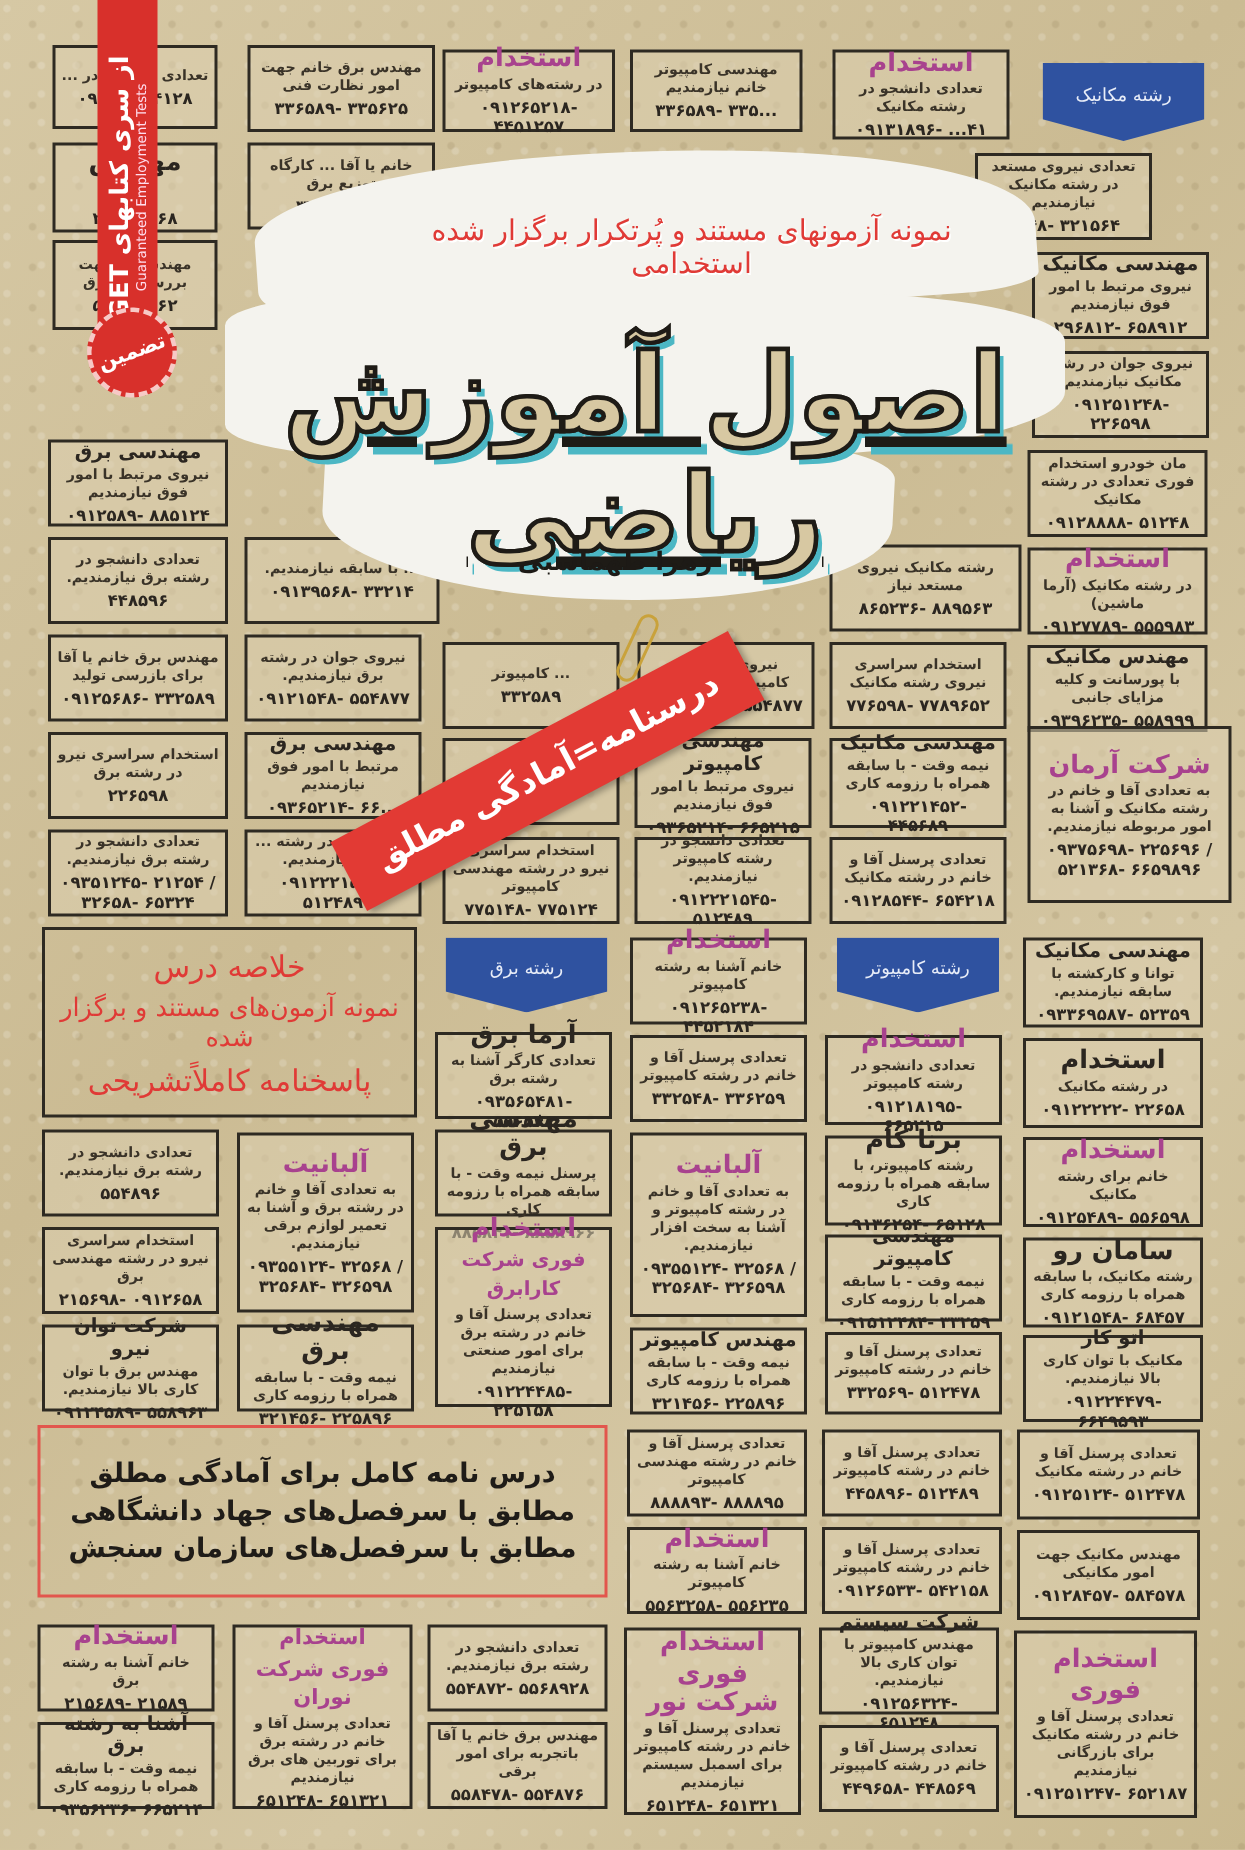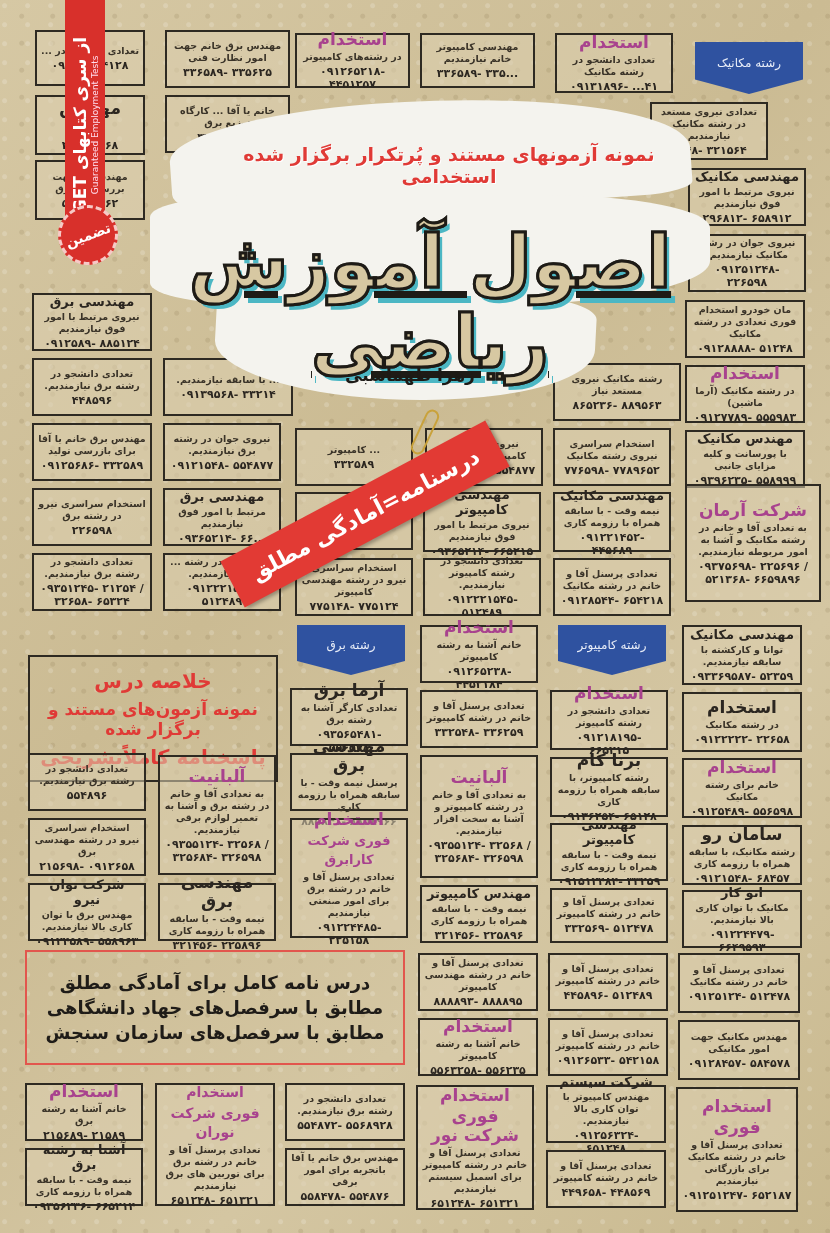--- a/index.html
+++ b/index.html
@@ -39,22 +39,22 @@
   position:absolute;background:#f4f3ee;
 }
 .title-main{
   position:absolute;left:170px;top:222px;width:520px;text-align:center;
   font-size:72px;font-weight:bold;color:#d7c8a2;
   -webkit-text-stroke:3px #1e1b16;
   text-shadow:4px 5px 0 #4cb7c4;
   line-height:80px;letter-spacing:2px;text-decoration:underline;
 }
 .subtitle-red{
-  position:absolute;left:234px;top:143px;width:430px;text-align:center;
-  font-size:19px;font-weight:bold;color:#e03a36;
+  position:absolute;left:246px;top:143px;width:430px;text-align:center;
+  font-size:19px;font-weight:normal;color:#e03a36;
   text-shadow:1px 1px 0 #fff;
 }
 .author{
   position:absolute;left:320px;top:365px;width:180px;text-align:center;
   font-size:17px;font-weight:bold;color:#1d1a16;
 }
 .ribbon{
   position:absolute;left:215px;top:488px;width:300px;height:52px;
   background:#e23a34;color:#fff;font-weight:bold;font-size:22px;
   display:flex;align-items:center;justify-content:center;
@@ -78,21 +78,21 @@
 .seal{
   position:absolute;left:58px;top:205px;width:60px;height:60px;border-radius:50%;
   background:#d8302b;border:3px dashed #f7c9c6;color:#fff;
   display:flex;align-items:center;justify-content:center;
   font-weight:bold;font-size:14px;transform:rotate(-20deg);
 }
 .summary{
   position:absolute;left:28px;top:618px;width:250px;height:127px;
   border:2.5px solid #2e2a22;display:flex;flex-direction:column;
   align-items:center;justify-content:center;gap:6px;
-  color:#e03a36;font-weight:bold;text-align:center;margin-top:37px;
+  color:#e03a36;font-weight:normal;text-align:center;
 }
 .summary .s1{font-size:20px}
 .summary .s2{font-size:17px}
 .summary .s3{font-size:20px}
 .promo{
   position:absolute;left:25px;top:950px;width:380px;height:115px;
   border:2px solid #e2564d;display:flex;flex-direction:column;align-items:center;justify-content:center;
   gap:4px;font-weight:bold;color:#1f1c18;font-size:18px;text-align:center;
 }
 </style>

